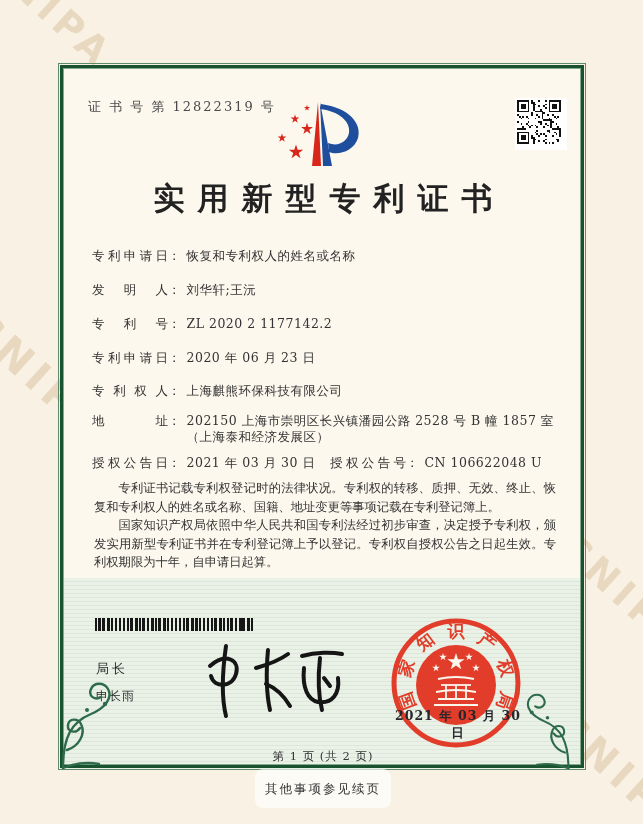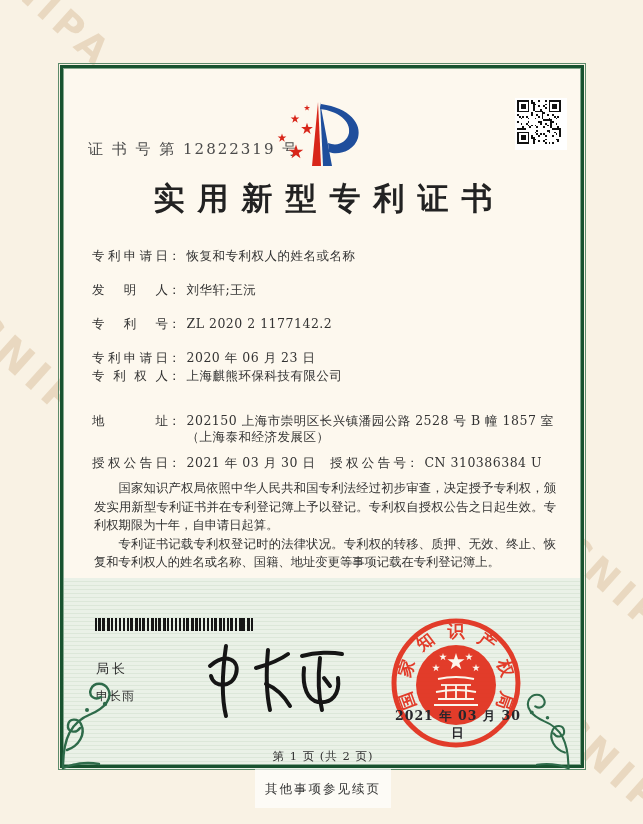--- a/index.html
+++ b/index.html
@@ -21,21 +21,21 @@
     position:absolute;left:64px;top:578px;width:518px;height:192px;
     background:repeating-linear-gradient(0deg,#dce7d9 0 1px,#eaf1e7 1px 4px);
   }
   
   .frame{
     position:absolute;left:58px;top:63px;width:528px;height:707px;
     border:1px solid #5d8b6b;padding:1px;box-sizing:border-box;pointer-events:none;
   }
   .frame-mid{width:100%;height:100%;border:3px solid #18522f;box-sizing:border-box;padding:0;}
   .frame-in{width:100%;height:100%;border:1px solid #85a88e;box-sizing:border-box;}
-  .cert-no{position:absolute;left:88px;top:98px;font-size:15px;letter-spacing:2px;color:#4a4a4a;margin-top:42px;}
+  .cert-no{position:absolute;left:88px;top:98px;font-size:13px;letter-spacing:2px;color:#4a4a4a;}
   .logo{position:absolute;left:262px;top:96px;}
   .qr{position:absolute;left:515px;top:98px;width:48px;height:48px;background:#fff;padding:2px;}
   .title{
     position:absolute;left:0;top:178px;width:646px;text-align:center;
     font-size:31px;font-weight:bold;color:#222;letter-spacing:13px;text-indent:13px;
   }
   .fields{position:absolute;left:92px;top:0;width:470px;font-size:12.5px;color:#333;}
   .frow{position:absolute;left:0;white-space:nowrap;}
   .flabel{display:inline-block;width:76px;text-align:justify;text-align-last:justify;vertical-align:top;}
   .fcolon{display:inline-block;vertical-align:top;}
@@ -68,21 +68,21 @@
     position:absolute;left:0;top:749px;width:646px;text-align:center;
     font-size:11.5px;color:#333;letter-spacing:1px;
   }
   .flourish{position:absolute;z-index:4;}
   .fl-left{left:59px;top:676px;}
   .fl-right{left:512px;top:688px;transform:scaleX(-1);}
   .note{
     position:absolute;left:0;top:781px;width:646px;text-align:center;
     font-size:12.5px;color:#333;letter-spacing:2px;
   }
-  .note span{background:rgba(255,255,255,0.65);padding:12px 10px;}
+  .note span{background:rgba(255,255,255,0.65);padding:12px 10px;border-radius:8px;}
 </style>
 </head>
 <body>
 
 <div class="page">
 
   <span class="wm" style="left:-30px;top:-14px;font-size:38px;">CNIPA</span>
   <span class="wm" style="left:385px;top:233px;font-size:42px;opacity:.8;">CNIPA</span>
   <span class="wm" style="left:-48px;top:352px;font-size:42px;">CNIPA</span>
   <span class="wm" style="left:140px;top:468px;font-size:46px;opacity:.55;">CNIPA</span>
@@ -246,37 +246,37 @@
     </div>
     <div class="frow" style="top:282px;">
       <span class="flabel">发明人</span><span class="fcolon">：</span><span class="fvalue">刘华轩;王沅</span>
     </div>
     <div class="frow" style="top:316px;">
       <span class="flabel">专利号</span><span class="fcolon">：</span><span class="fvalue">ZL 2020 2 1177142.2</span>
     </div>
     <div class="frow" style="top:350px;">
       <span class="flabel">专利申请日</span><span class="fcolon">：</span><span class="fvalue">2020 年 06 月 23 日</span>
     </div>
-    <div class="frow" style="top:368px;">
+    <div class="frow" style="top:383px;">
       <span class="flabel">专利权人</span><span class="fcolon">：</span><span class="fvalue">上海麒熊环保科技有限公司</span>
     </div>
     <div class="frow" style="top:413px;">
       <span class="flabel">地址</span><span class="fcolon">：</span><span class="fvalue wrap">202150 上海市崇明区长兴镇潘园公路 2528 号 B 幢 1857 室（上海泰和经济发展区）</span>
     </div>
     <div class="frow" style="top:455px;">
       <span class="flabel">授权公告日</span><span class="fcolon">：</span><span class="fvalue">2021 年 03 月 30 日</span>
       <span class="pair2">
-        <span class="flabel">授权公告号</span><span class="fcolon">：</span><span class="fvalue">CN 310386384 U</span>
+        <span class="flabel">授权公告号</span><span class="fcolon">：</span><span class="fvalue">CN 106622048 U</span>
       </span>
     </div>
   </div>
 
   <div class="body-text">
+    <p>专利证书记载专利权登记时的法律状况。专利权的转移、质押、无效、终止、恢复和专利权人的姓名或名称、国籍、地址变更等事项记载在专利登记簿上。</p>
     <p>国家知识产权局依照中华人民共和国专利法经过初步审查，决定授予专利权，颁发实用新型专利证书并在专利登记簿上予以登记。专利权自授权公告之日起生效。专利权期限为十年，自申请日起算。</p>
-    <p>专利证书记载专利权登记时的法律状况。专利权的转移、质押、无效、终止、恢复和专利权人的姓名或名称、国籍、地址变更等事项记载在专利登记簿上。</p>
   </div>
 
   <div class="barcode"></div>
 
   <div class="sig-title">局长</div>
   <div class="sig-name">申长雨</div>
   <div class="signature">
     <svg width="150" height="85" viewBox="0 0 150 85" fill="none" stroke="#151515" stroke-width="4" stroke-linecap="round">
       <path d="M14,28 C30,14 44,22 40,36 C36,50 18,50 15,38"></path>
       <path d="M30,8 C26,36 26,62 30,78"></path>

